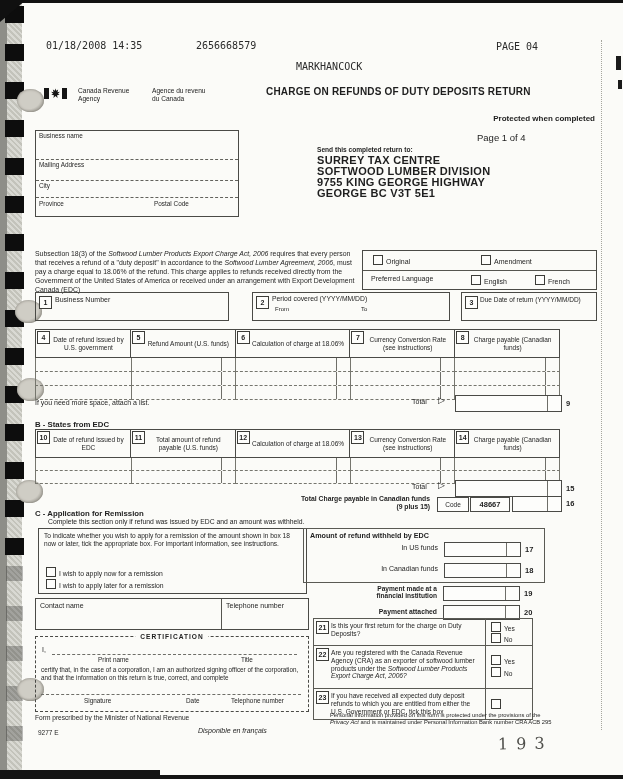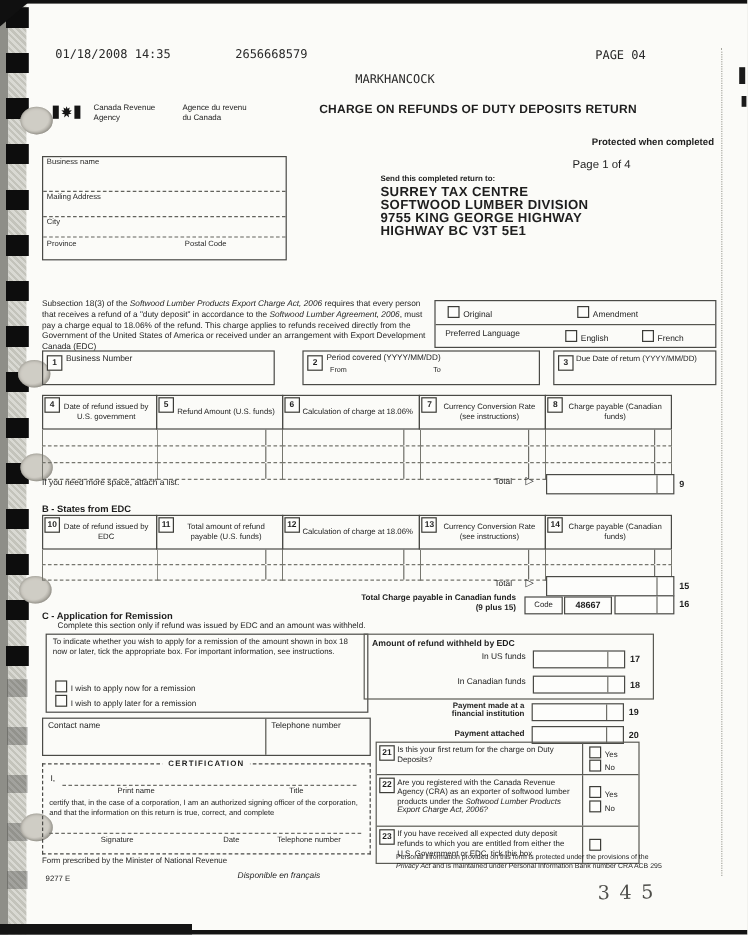--- a/index.html
+++ b/index.html
@@ -122,21 +122,21 @@
       <span class="lbl" style="position:absolute;left:118px;top:2px;">Postal Code</span>
     </div>
   </div>
 
   <div class="abs" style="left:317px;top:146px;">
     <div class="b" style="font-size:6.6px;margin-bottom:2px;">Send this completed return to:</div>
     <div style="font-size:11px;font-weight:600;line-height:11px;letter-spacing:.3px;">
       <div>SURREY TAX CENTRE</div>
       <div>SOFTWOOD LUMBER DIVISION</div>
       <div>9755 KING GEORGE HIGHWAY</div>
-      <div>HIGHWAY BC   V3T 5E1</div>
+      <div>GEORGE BC   V3T 5E1</div>
     </div>
   </div>
 
   <div class="abs" style="left:35px;top:249px;width:324px;font-size:6.9px;line-height:9px;">
     <span>Subsection 18(3) of the </span><span class="it">Softwood Lumber Products Export Charge Act, 2006</span><span> requires that every person that receives a refund of a "duty deposit" in accordance to the </span><span class="it">Softwood Lumber Agreement, 2006</span><span>, must pay a charge equal to 18.06% of the refund. This charge applies to refunds received directly from the Government of the United States of America or received under an arrangement with Export Development Canada (EDC)</span>
   </div>
 
   <div class="box" style="left:362px;top:250px;width:233px;height:38px;">
     <div style="position:relative;height:19px;border-bottom:1px solid #55554f;">
       <span class="abs" style="left:10px;top:4px;font-size:7px;"><span class="cb"></span><span>Original</span></span>
@@ -399,15 +399,15 @@
     </div>
   </div>
 
   <div class="abs" style="left:35px;top:714px;font-size:6.6px;">Form prescribed by the Minister of National Revenue</div>
   <div class="abs" style="left:330px;top:712px;width:268px;font-size:5.8px;line-height:7px;">
     <div>Personal information provided on this form is protected under the provisions of the</div>
     <div><span class="it">Privacy Act</span><span> and is maintained under Personal Information Bank number CRA ACB 295</span></div>
   </div>
   <div class="abs" style="left:38px;top:729px;font-size:6.5px;">9277 E</div>
   <div class="abs it" style="left:198px;top:727px;font-size:7px;">Disponible en français</div>
-  <div class="abs" style="left:498px;top:734px;font-family:'DejaVu Serif',serif;font-size:16px;letter-spacing:8px;color:#4f4f4b;transform:rotate(-1deg);">345</div>
+  <div class="abs" style="left:498px;top:734px;font-family:'DejaVu Serif',serif;font-size:16px;letter-spacing:8px;color:#4f4f4b;transform:rotate(-1deg);">193</div>
 
 </div>
 
 </body></html>

